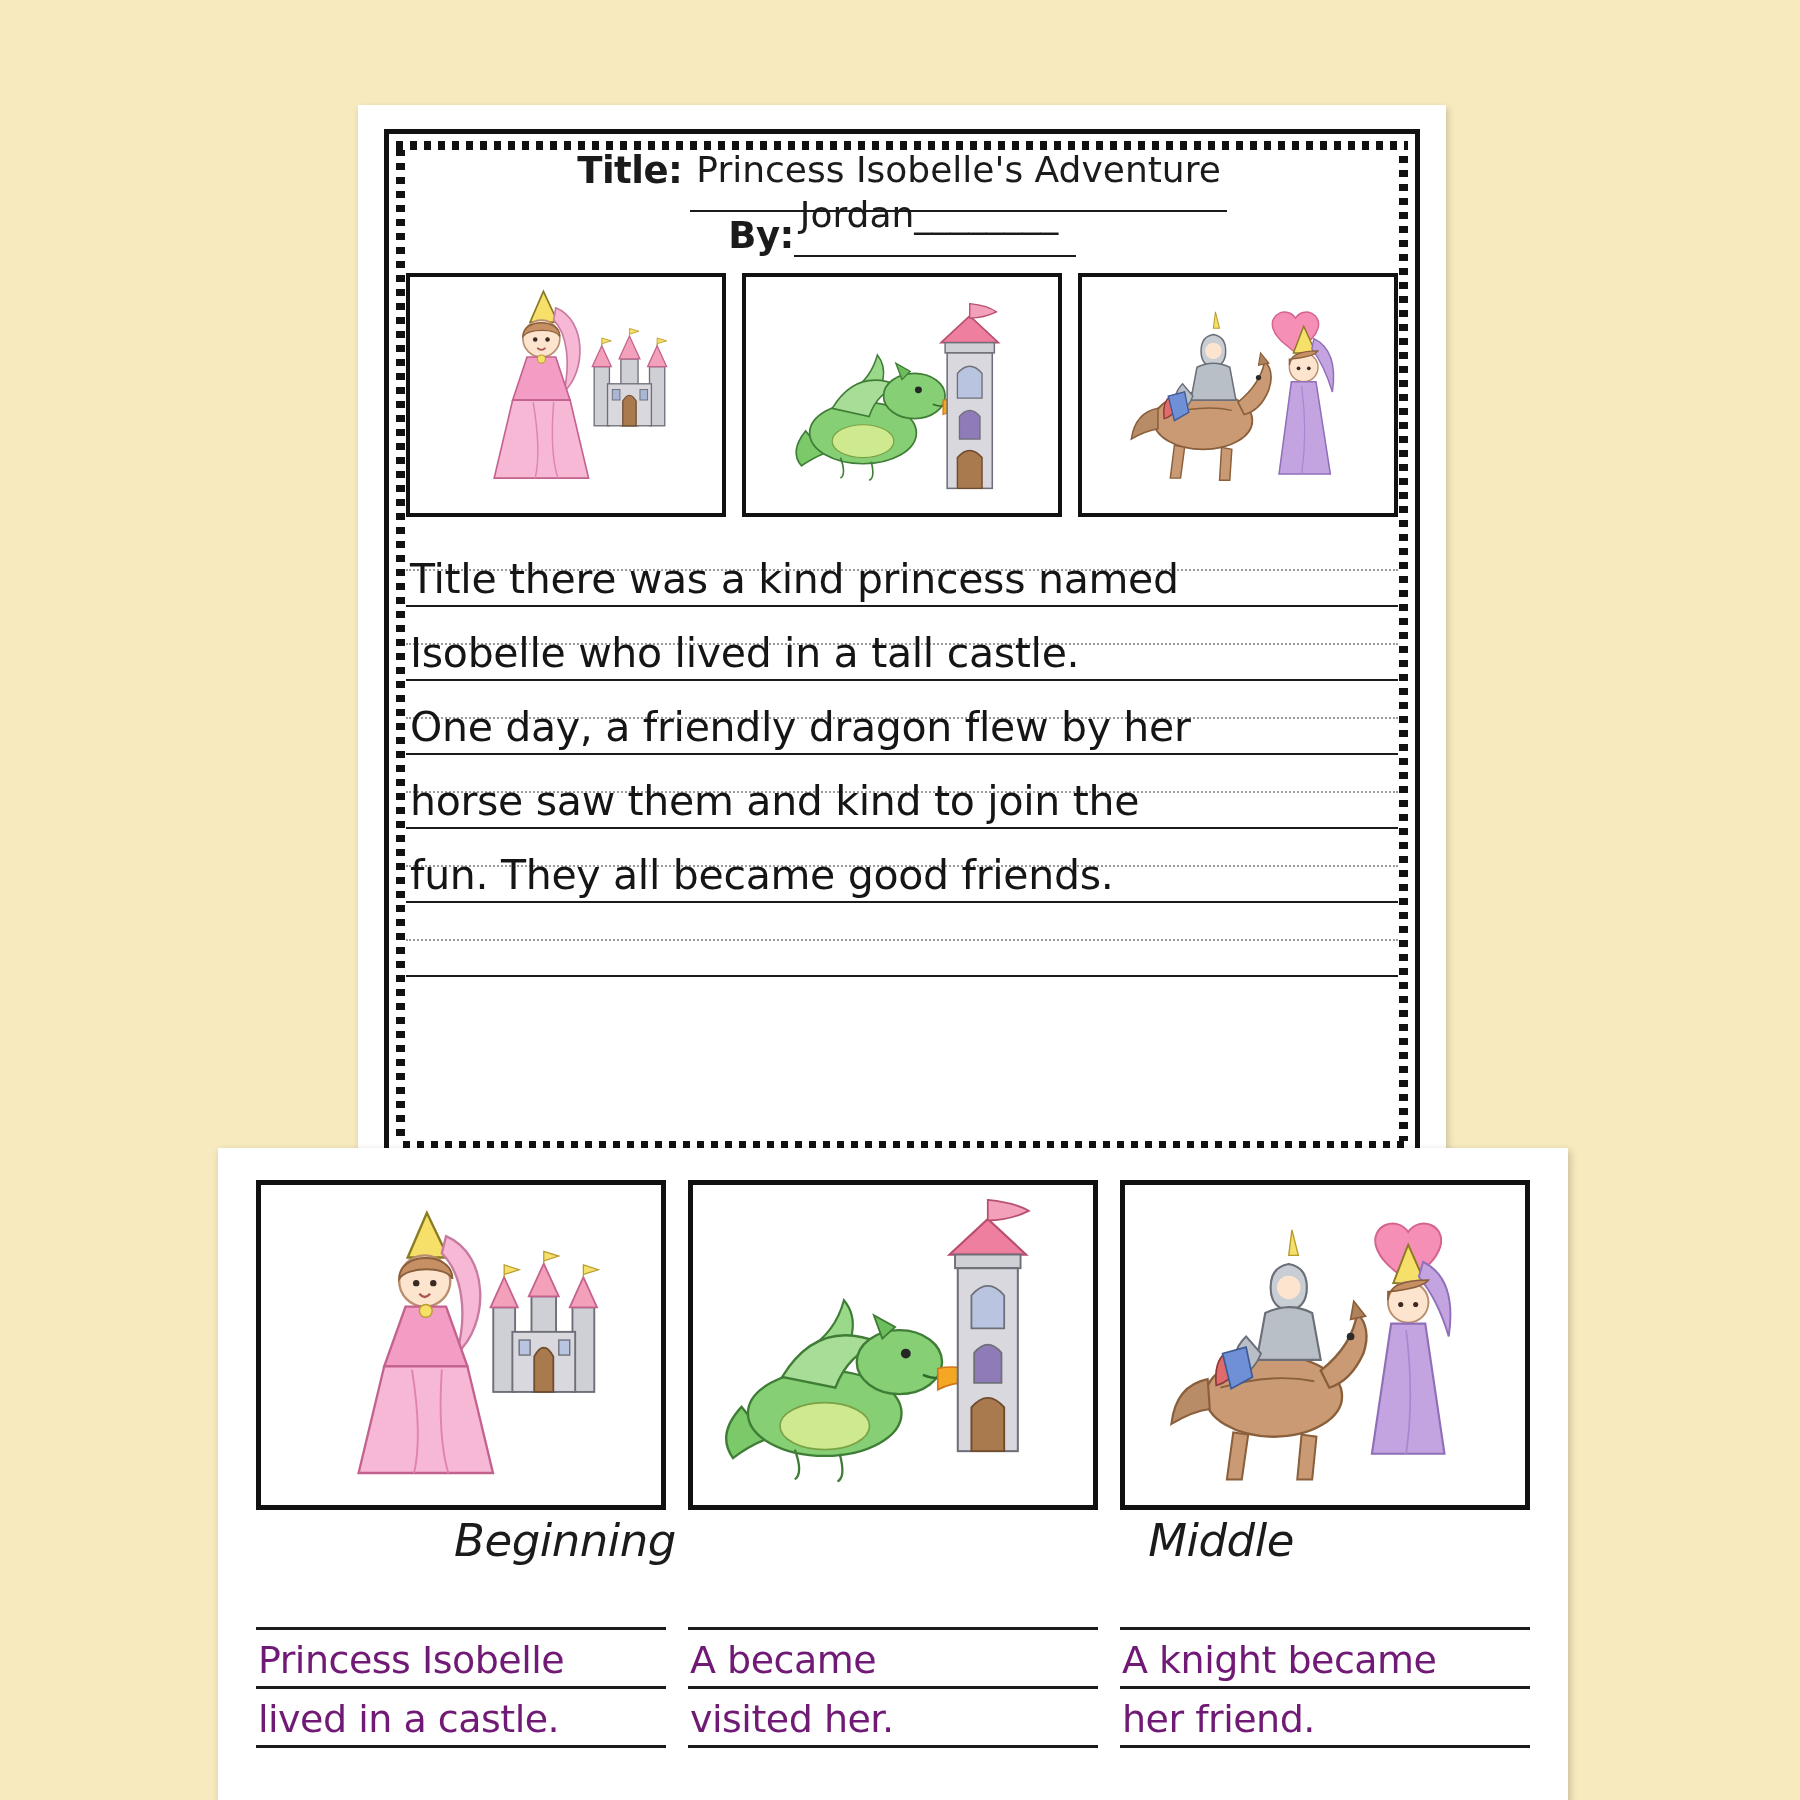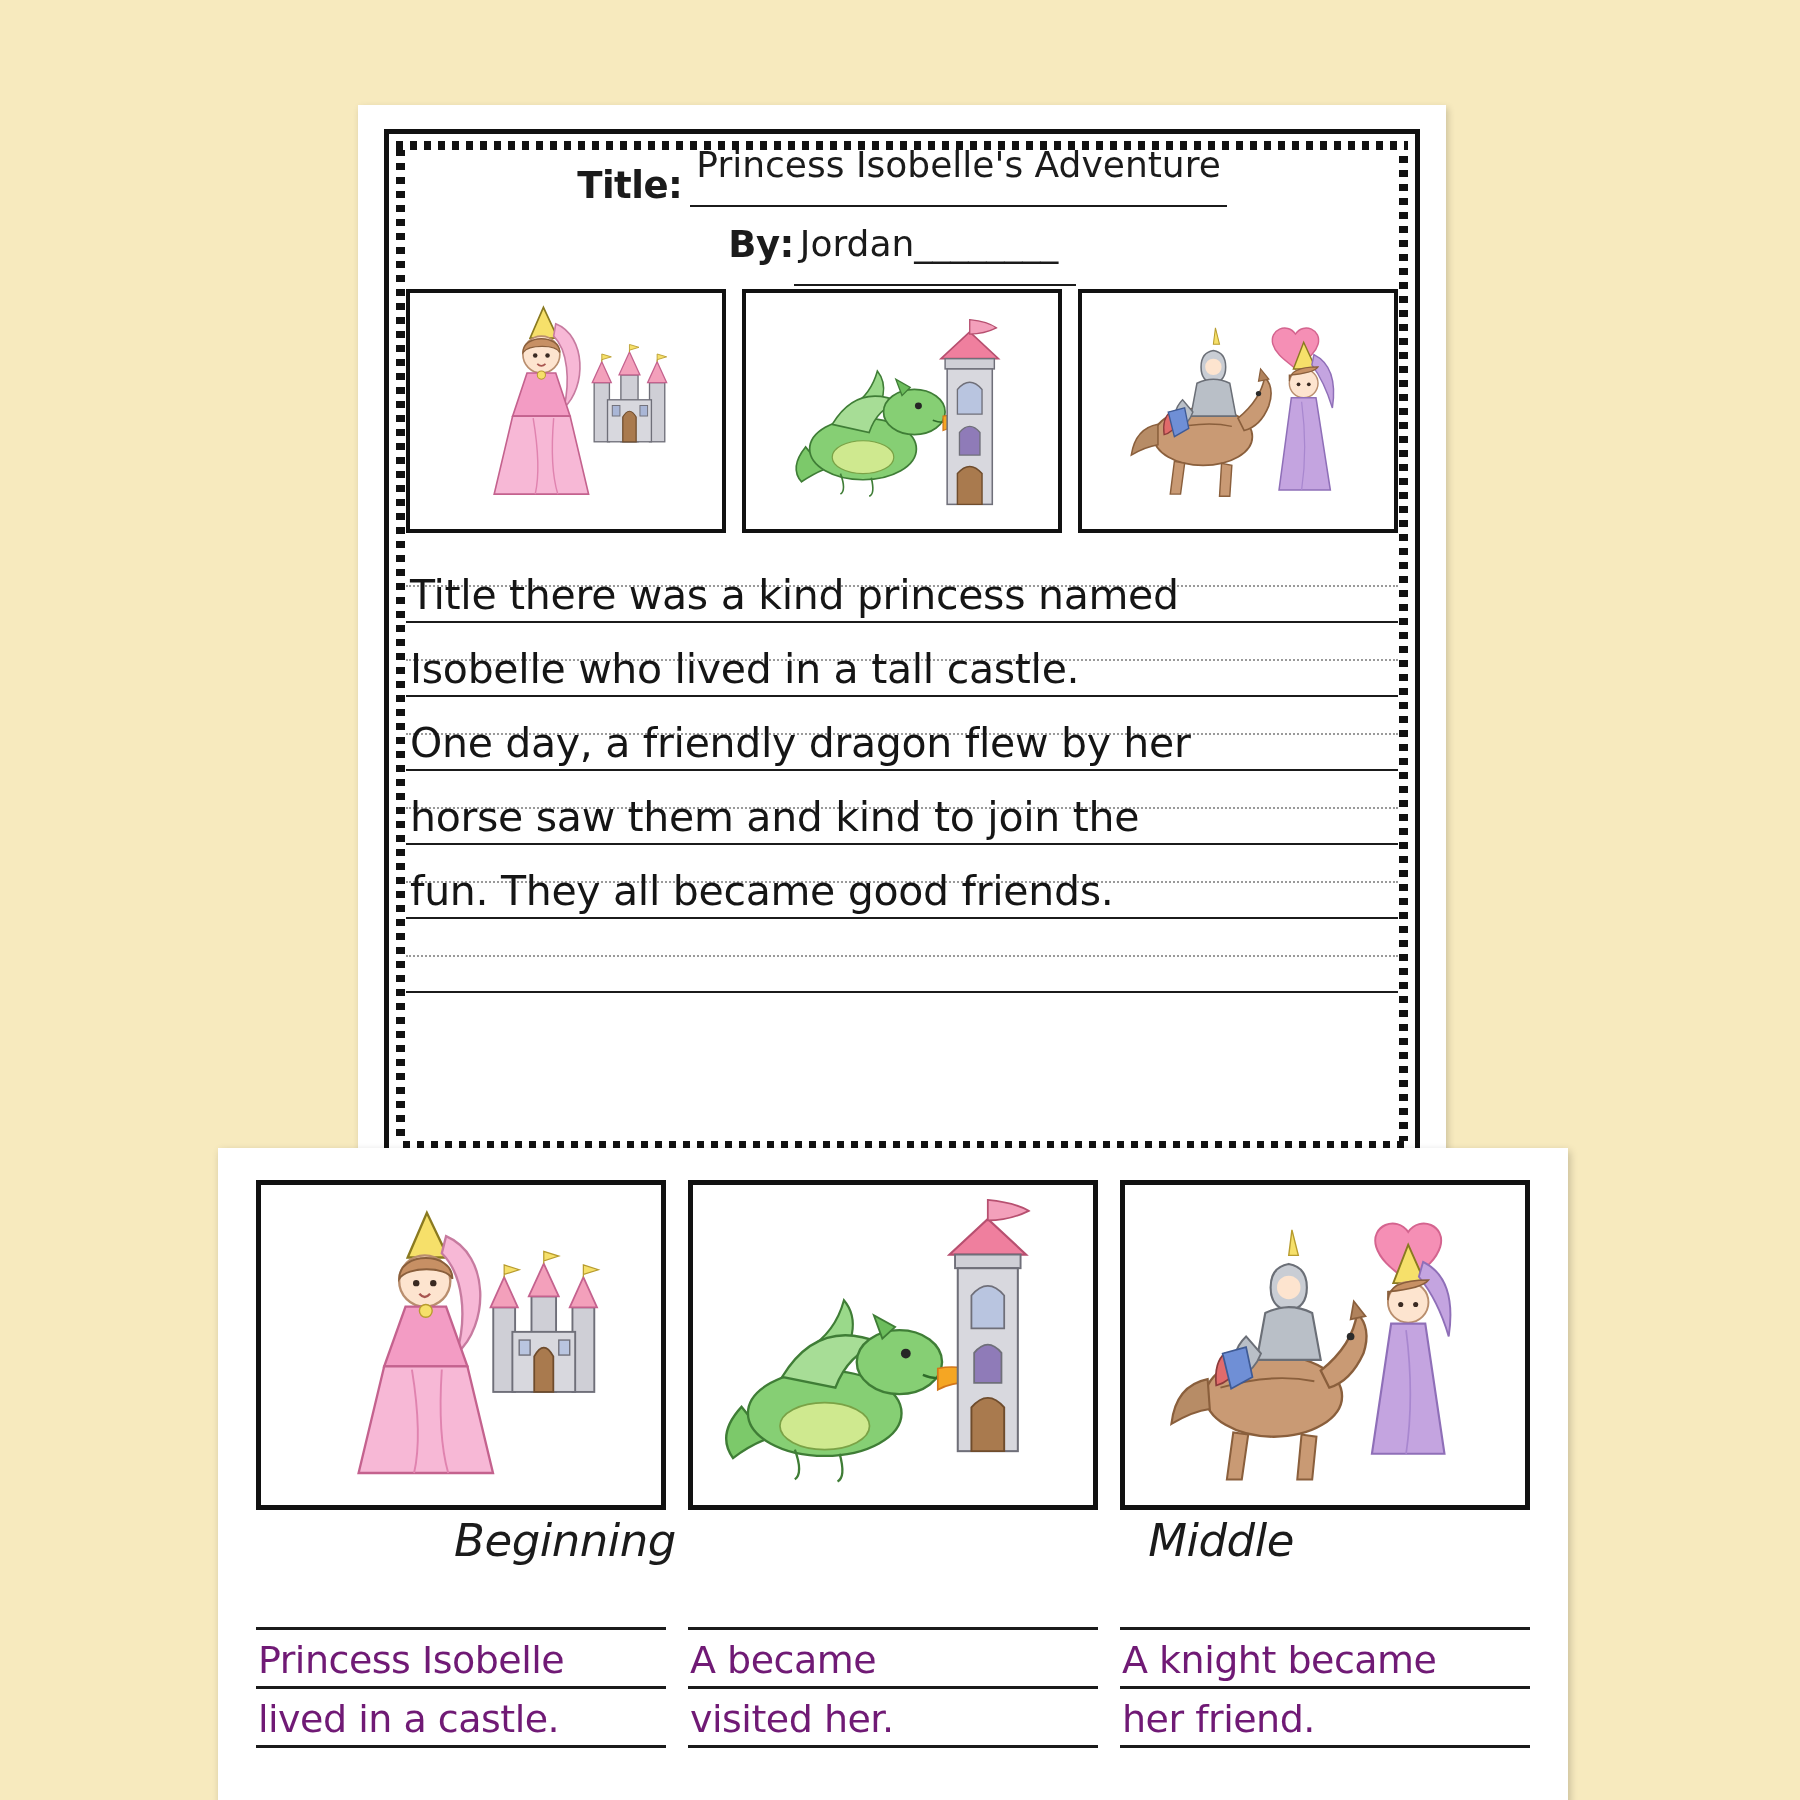--- a/index.html
+++ b/index.html
@@ -58,21 +58,21 @@
   .sheet-inner {
     position: absolute;
     left: 48px;
     top: 44px;
     right: 48px;
     bottom: 0;
   }
 
   .title-row {
     display: flex;
-    align-items: flex-end;
+    align-items: flex-start;
     justify-content: center;
     gap: 8px;
     height: 58px;
   }
   .label-bold {
     font-family: "DejaVu Sans", sans-serif;
     font-weight: bold;
     font-size: 37px;
     color: #1b1b1b;
     letter-spacing: -0.5px;
@@ -80,23 +80,23 @@
   .handwrite {
     font-family: "DejaVu Sans", sans-serif;
     font-size: 36px;
     color: #1b1b1b;
     border-bottom: 2px solid #1b1b1b;
     padding: 0 6px 20px 6px;
     white-space: pre;
   }
   .by-row {
     display: flex;
-    align-items: flex-start;
+    align-items: flex-end;
     justify-content: center;
-    margin-top: 16px;
+    margin-top: 0;
     height: 50px;
   }
   .by-row .handwrite { min-width: 270px; text-align: left; }
 
   
   .panels {
     display: flex;
     gap: 16px;
     margin-top: 16px;
     height: 244px;

